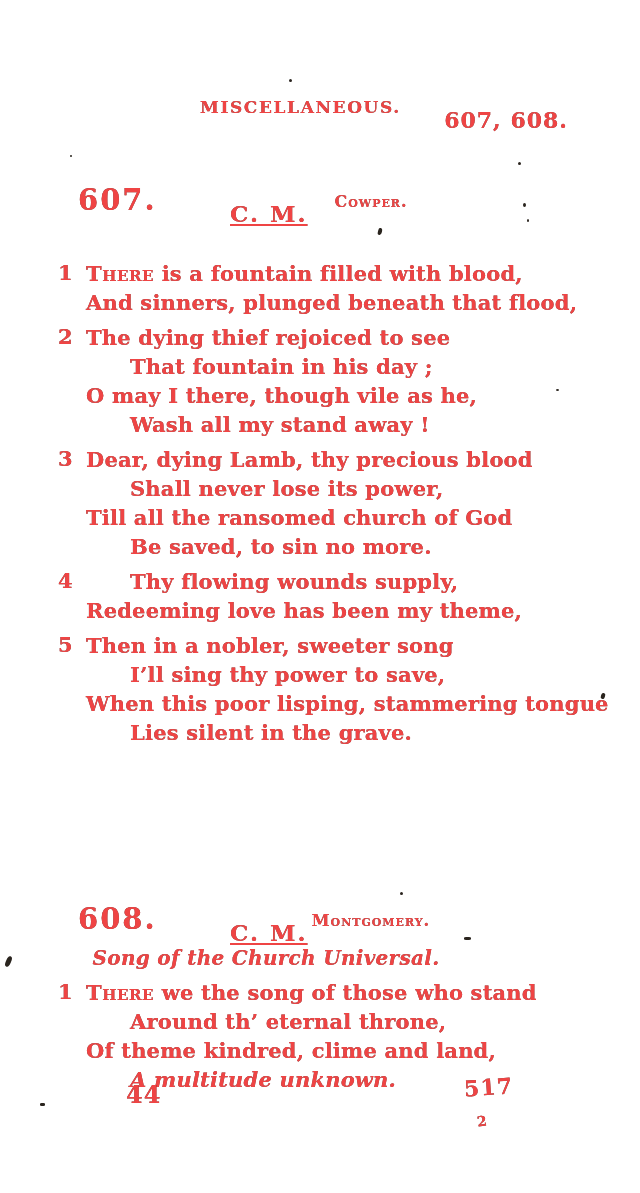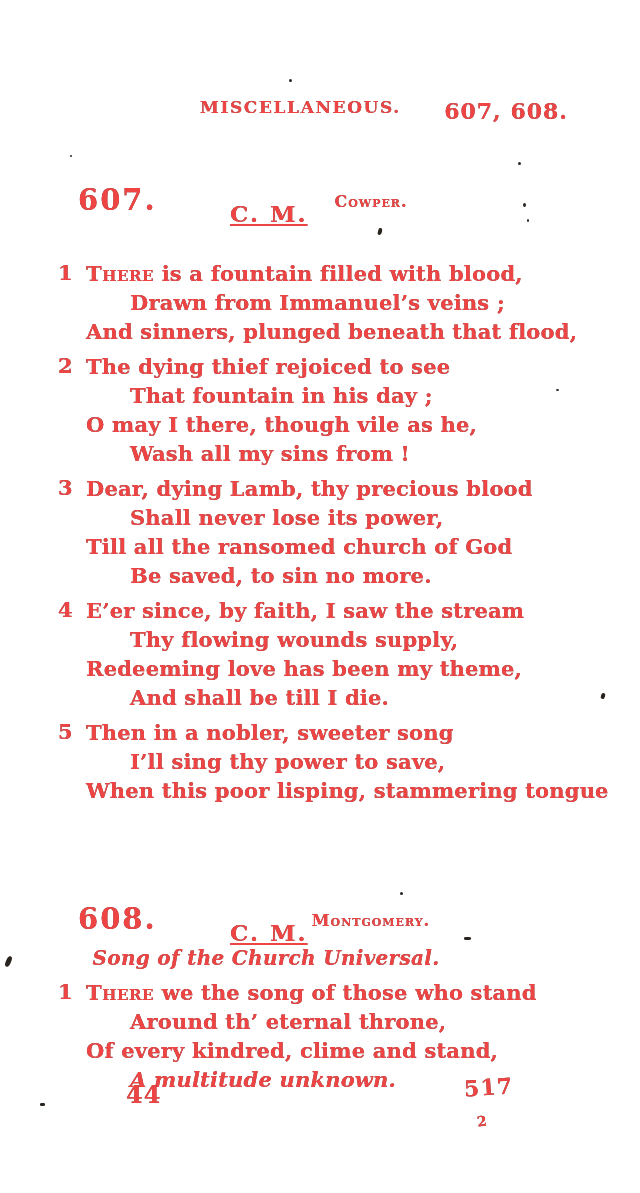--- a/index.html
+++ b/index.html
@@ -14,21 +14,21 @@
   }
   .ink{ text-shadow:0 0 0.6px rgba(23,19,15,0.75);font-weight:bold; }
 
   
   .running-head{position:absolute;top:95px;left:0;width:100%;height:26px;}
   .section-title{
     position:absolute;left:200px;top:2px;
     font-size:17px;font-weight:bold;letter-spacing:1.6px;
   }
   .hymn-range{
-    position:absolute;right:72px;top:3px;
+    position:absolute;right:72px;top:12px;
     font-size:22px;font-weight:bold;letter-spacing:1px;
   }
 
   
   .hymn{position:absolute;left:0;width:640px;}
   .hymn-head{position:relative;height:40px;}
   .hymn-number{
     position:absolute;left:78px;top:0;
     font-size:29px;font-weight:bold;letter-spacing:2px;
   }
@@ -94,66 +94,64 @@
   <section class="hymn" style="top: 183px;">
     <div class="hymn-head">
       <span class="hymn-number ink">607.</span>
       <span class="hymn-meter ink">C. M.</span>
       <span class="hymn-author ink">Cowper.</span>
     </div>
     <div class="verses">
           <div class="verse">
             <span class="verse-num ink">1</span>
             <div class="vline ink"><span class="lead">There</span> is a fountain filled with blood,</div>
-            <div class="vline ink indent">Drawn from Immanuel’s veins ;</div>
             <div class="vline ink">And sinners, plunged beneath that flood,</div>
           </div>
           <div class="verse">
             <span class="verse-num ink">2</span>
             <div class="vline ink">The dying thief rejoiced to see</div>
             <div class="vline ink indent">That fountain in his day ;</div>
             <div class="vline ink">O may I there, though vile as he,</div>
-            <div class="vline ink indent">Wash all my sins from !</div>
+            <div class="vline ink indent">Wash all my stand away !</div>
           </div>
           <div class="verse">
             <span class="verse-num ink">3</span>
             <div class="vline ink">Dear, dying Lamb, thy precious blood</div>
             <div class="vline ink indent">Shall never lose its power,</div>
             <div class="vline ink">Till all the ransomed church of God</div>
             <div class="vline ink indent">Be saved, to sin no more.</div>
           </div>
           <div class="verse">
             <span class="verse-num ink">4</span>
-            <div class="vline ink">E’er since, by faith, I saw the stream</div>
             <div class="vline ink indent">Thy flowing wounds supply,</div>
             <div class="vline ink">Redeeming love has been my theme,</div>
-            <div class="vline ink indent">And shall be till I die.</div>
           </div>
           <div class="verse">
             <span class="verse-num ink">5</span>
             <div class="vline ink">Then in a nobler, sweeter song</div>
             <div class="vline ink indent">I’ll sing thy power to save,</div>
             <div class="vline ink">When this poor lisping, stammering tongue</div>
+            <div class="vline ink indent">Lies silent in the grave.</div>
           </div>
         </div>
   </section>
 
   <section class="hymn" style="top: 902px;">
     <div class="hymn-head">
       <span class="hymn-number ink">608.</span>
       <span class="hymn-meter ink">C. M.</span>
       <span class="hymn-author ink">Montgomery.</span>
     </div>
     <div class="hymn-title ink">Song of the Church Universal.</div>
     <div class="verses">
           <div class="verse">
             <span class="verse-num ink">1</span>
             <div class="vline ink"><span class="lead">There</span> we the song of those who stand</div>
             <div class="vline ink indent">Around th’ eternal throne,</div>
-            <div class="vline ink">Of every kindred, clime and stand,</div>
+            <div class="vline ink">Of theme kindred, clime and land,</div>
             <div class="vline ink indent italic">A multitude unknown.</div>
           </div>
         </div>
   </section>
 </div>
 
   <span class="footer-page-num ink">44</span>
   <span class="footer-right-num ink">517</span>
   <span class="footer-right-mark ink">2</span>
 

